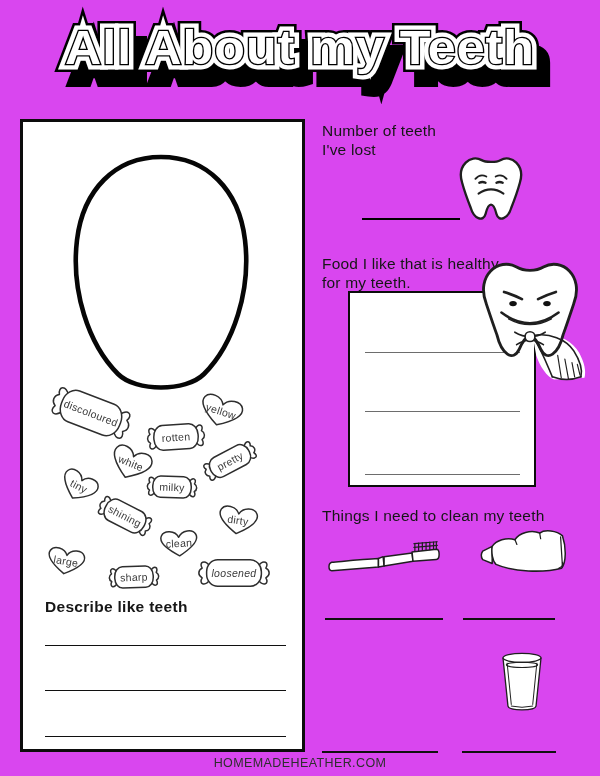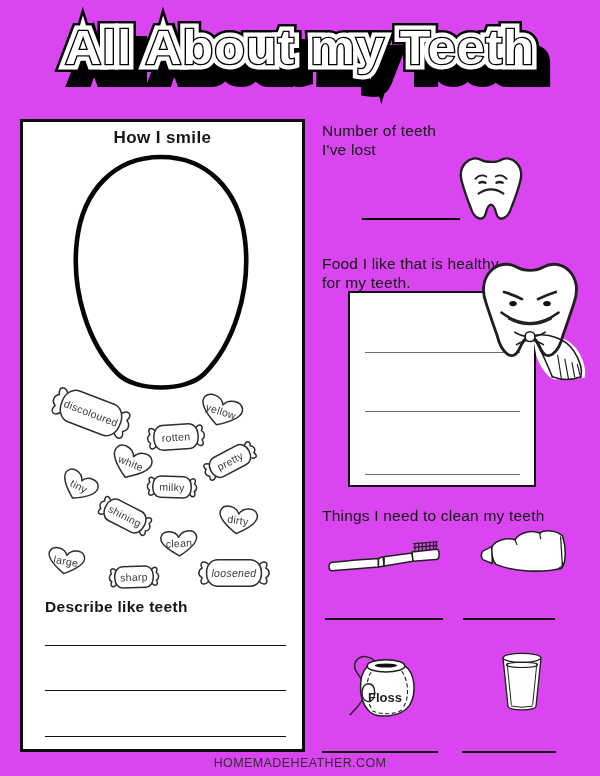--- a/index.html
+++ b/index.html
@@ -37,21 +37,20 @@
 <div class="page">
 
   <svg class="title-svg" viewBox="0 0 540 100">
     <text x="274" y="64" text-anchor="middle" textLength="470" lengthAdjust="spacingAndGlyphs" transform="translate(7,11)" fill="#000" stroke="#000" stroke-width="16">All About my Teeth</text>
     <text x="270" y="60" text-anchor="middle" textLength="470" lengthAdjust="spacingAndGlyphs" fill="#000" stroke="#000" stroke-width="16">All About my Teeth</text>
     <text x="270" y="60" text-anchor="middle" textLength="470" lengthAdjust="spacingAndGlyphs" fill="#fff" stroke="#fff" stroke-width="11">All About my Teeth</text>
     <text x="270" y="60" text-anchor="middle" textLength="470" lengthAdjust="spacingAndGlyphs" fill="#fff" stroke="#000" stroke-width="2.6" style="paint-order:stroke fill;">All About my Teeth</text>
   </svg>
 
   <div class="smile-box"></div>
-  <div class="smile-heading">How I smile</div>
 
   <svg class="face-svg" viewBox="0 0 190 244">
     <path d="M95,5 C141,5 173,38 179,88 C185,138 168,192 138,222 C120,240 70,240 52,222 C22,192 5,138 11,88 C17,38 49,5 95,5 Z" fill="#fff" stroke="#060606" stroke-width="4.6"></path>
   </svg>
 
   <div id="word-layer">
       <div class="word" style="left: 49px; top: 393px; width: 84px; height: 40px; transform: rotate(21deg);">
         <svg viewBox="0 0 100 40" preserveAspectRatio="none">
           <path class="ink" d="M18,12 C10,2 2,7 7,14 C1,17 1,23 7,26 C2,33 10,38 18,28 Z"></path>
           <path class="ink" d="M82,12 C90,2 98,7 93,14 C99,17 99,23 93,26 C98,33 90,38 82,28 Z"></path>
@@ -205,31 +204,20 @@
   <svg class="abs" style="left:477px;top:524px;width:95px;height:58px;" viewBox="0 0 100 60">
     <path class="sketch" stroke-width="1.6" d="M6,28 L16,23 L16,41 L6,37 C4,34 4,31 6,28 Z"></path>
     <path class="sketch" stroke-width="1.6" d="M16,23 C20,17 31,13 40,16 C44,9 57,5 66,9 C71,5 84,6 90,12 C94,24 94,40 89,46 C70,51 38,50 20,42 C16,38 15,29 16,23 Z"></path>
     <path class="sketch-line" stroke-width="1.3" d="M40,16 L42,21 M66,9 L67,15 M88,13 L90,45"></path>
     <path class="sketch-line" stroke-width="1.3" d="M86,46 Q91,44 90,40"></path>
   </svg>
 
   <div class="line" style="left:325px;top:618px;width:118px;border-bottom-width:2px;"></div>
   <div class="line" style="left:463px;top:618px;width:92px;border-bottom-width:2px;"></div>
 
-  <div class="abs" style="left:347px;top:648px;width:76px;height:80px;">
-    <svg style="position:absolute;inset:0;width:100%;height:100%;" viewBox="0 0 80 85">
-      <path class="sketch-line" stroke-width="1.5" d="M30,14 C16,2 2,14 10,26 C14,33 21,37 19,48 C17,58 9,64 3,71"></path>
-      <path class="sketch" stroke-width="1.6" d="M21,20 C29,11 53,11 61,19 C72,26 74,48 66,61 C57,74 30,76 22,66 C12,55 11,30 21,20 Z"></path>
-      <ellipse cx="41" cy="19" rx="20" ry="6.5" fill="#fff" stroke="#1f1f1f" stroke-width="1.6"></ellipse>
-      <ellipse cx="41" cy="18.6" rx="12" ry="2.2" fill="#111"></ellipse>
-      <path class="sketch-line" stroke-width="1.2" stroke-dasharray="3.5,3.5" d="M25,26 C19,36 19,54 25,63 M58,25 C65,35 66,52 60,62 M27,67 C36,71 50,71 58,66"></path>
-      <path class="sketch" stroke-width="1.5" d="M22,38 C14,38 13,56 22,57 C27,57 29,52 29,47 C29,42 27,38 22,38 Z"></path>
-    </svg>
-    <div class="floss-label">Floss</div>
-  </div>
 
   <svg class="abs" style="left:496px;top:650px;width:52px;height:66px;" viewBox="0 0 60 80">
     <path class="sketch" stroke-width="1.6" d="M7,10 L13,68 C14,74 46,74 47,68 L53,10 Z"></path>
     <ellipse cx="30" cy="9.5" rx="23" ry="5.5" fill="#fff" stroke="#1f1f1f" stroke-width="1.6"></ellipse>
     <ellipse cx="30" cy="18" rx="19" ry="3.2" fill="none" stroke="#1f1f1f" stroke-width="1.3"></ellipse>
     <path class="sketch-line" stroke-width="1.2" d="M12,16 L17,66 M48,16 L43,66 M17,68 Q30,71 43,68"></path>
   </svg>
 
   <div class="line" style="left:322px;top:751px;width:116px;border-bottom-width:2px;"></div>
   <div class="line" style="left:462px;top:751px;width:94px;border-bottom-width:2px;"></div>

